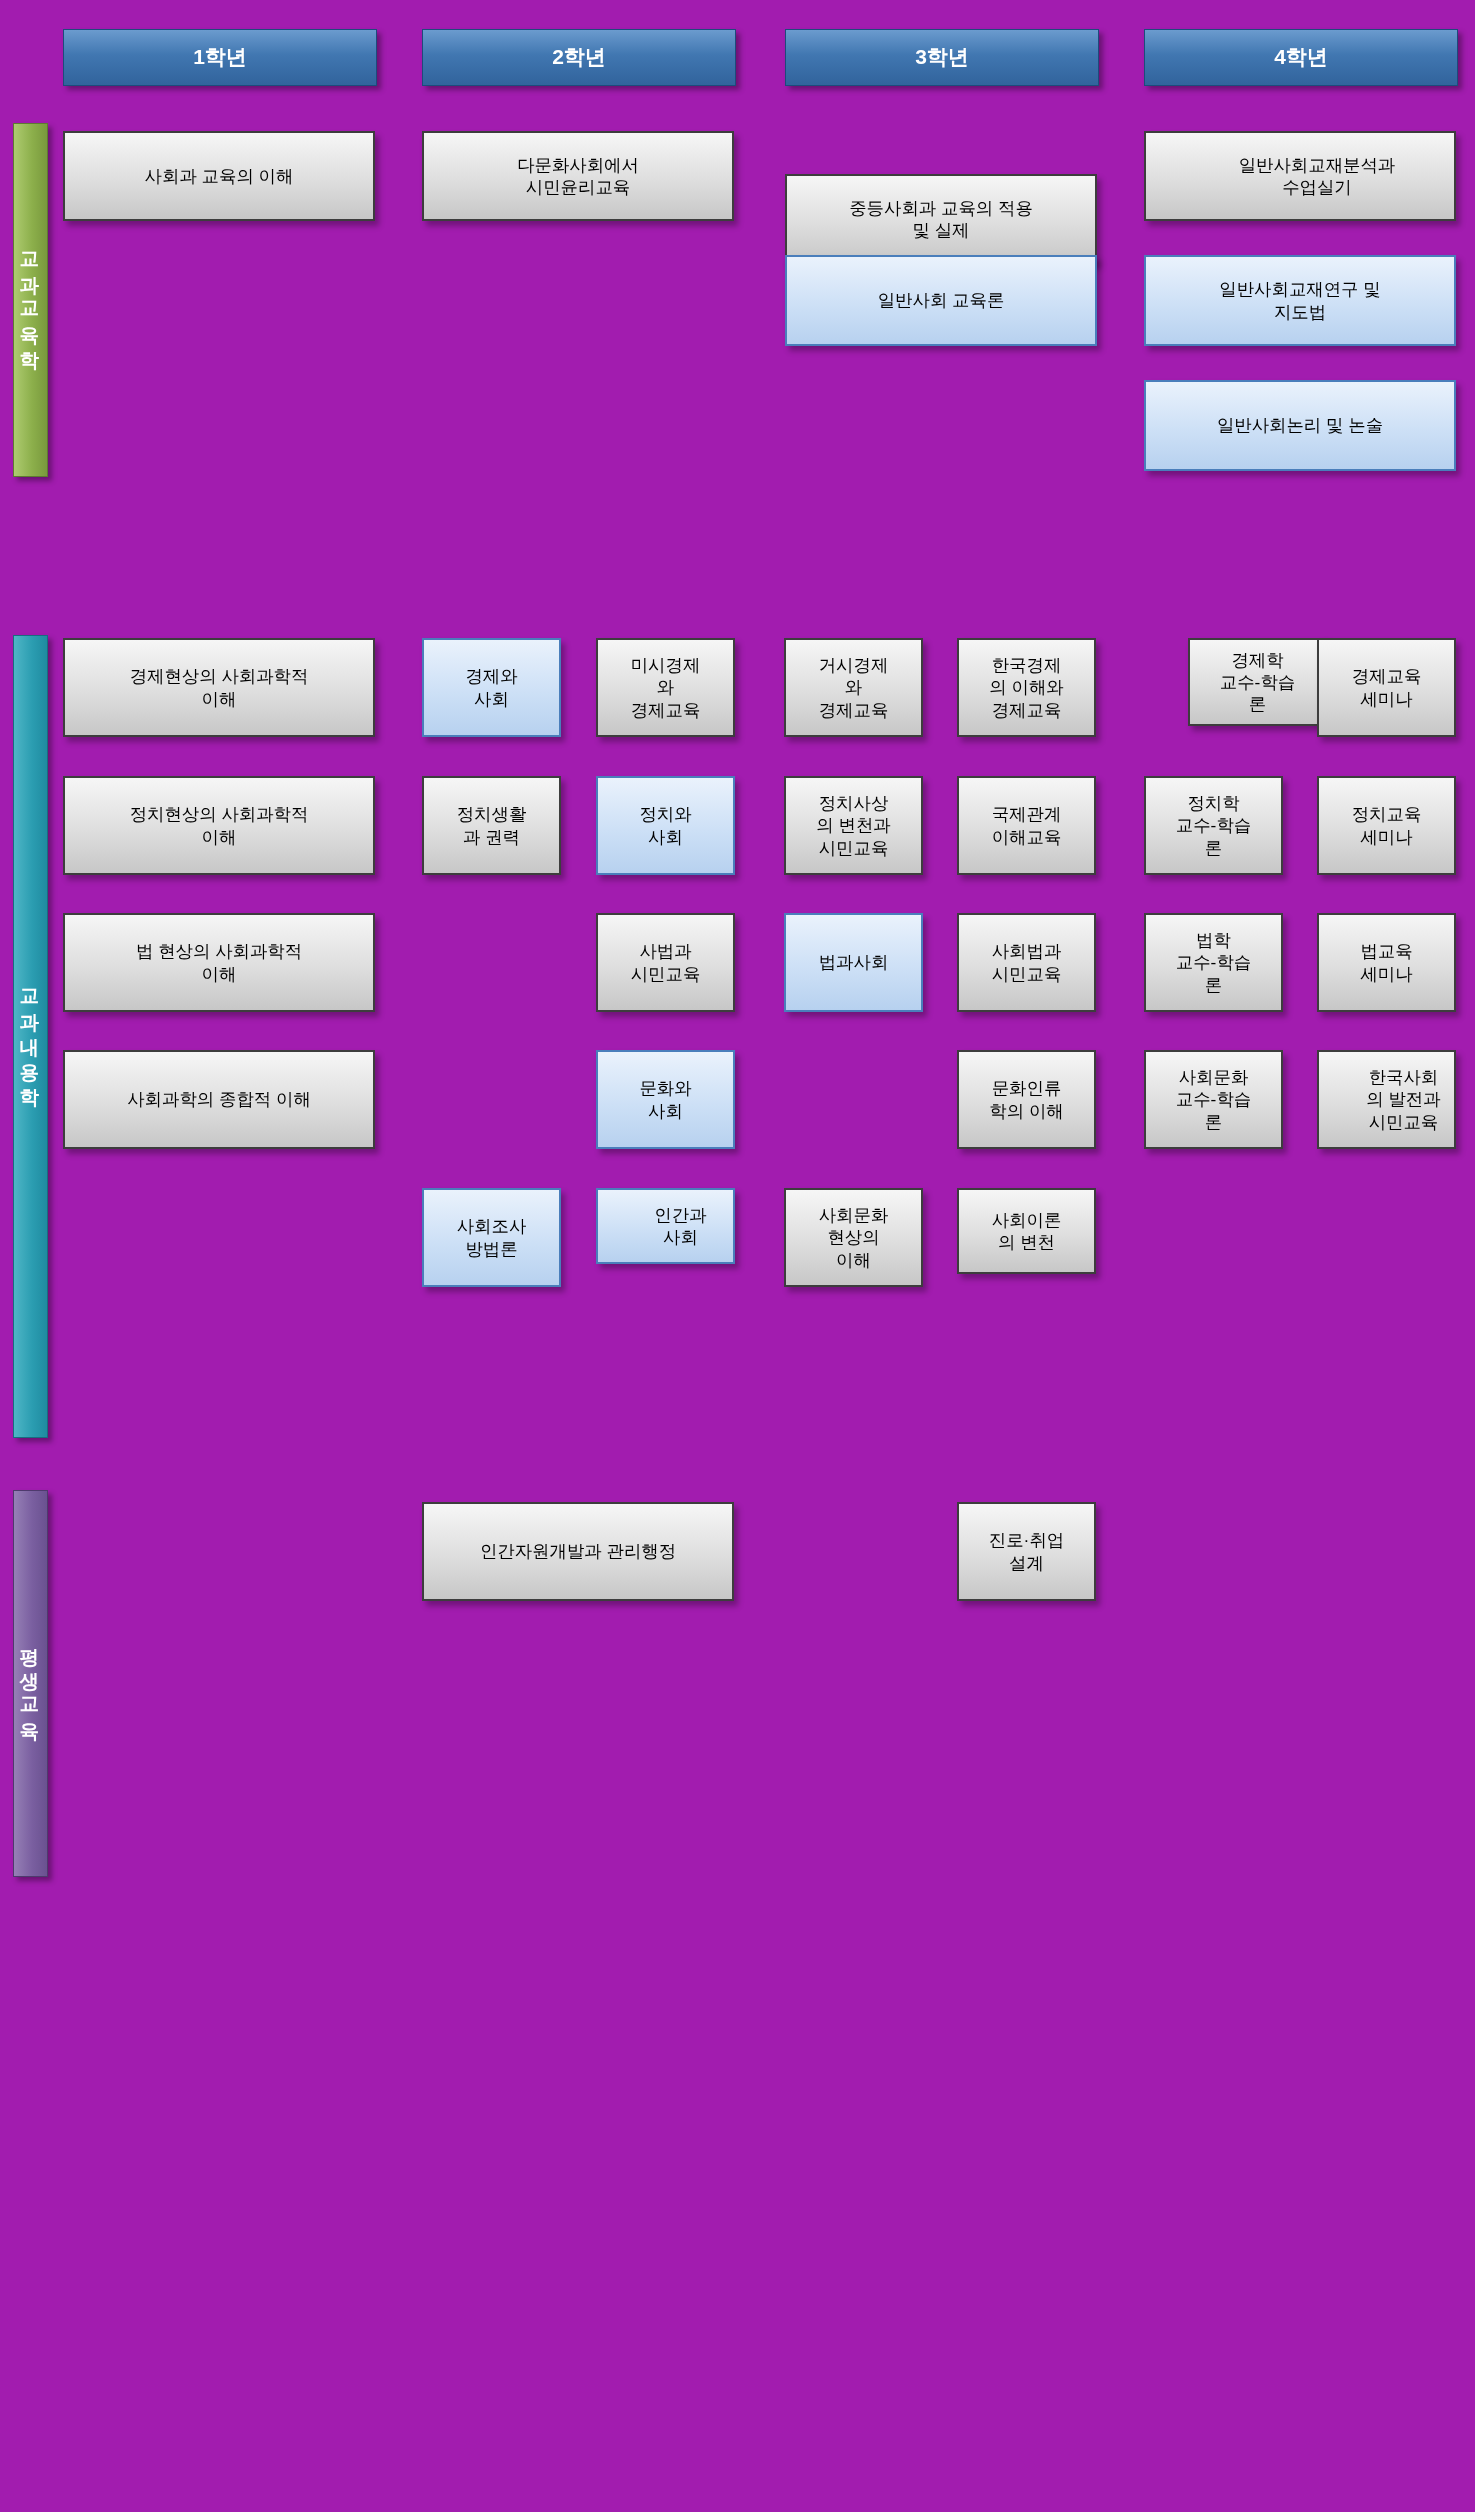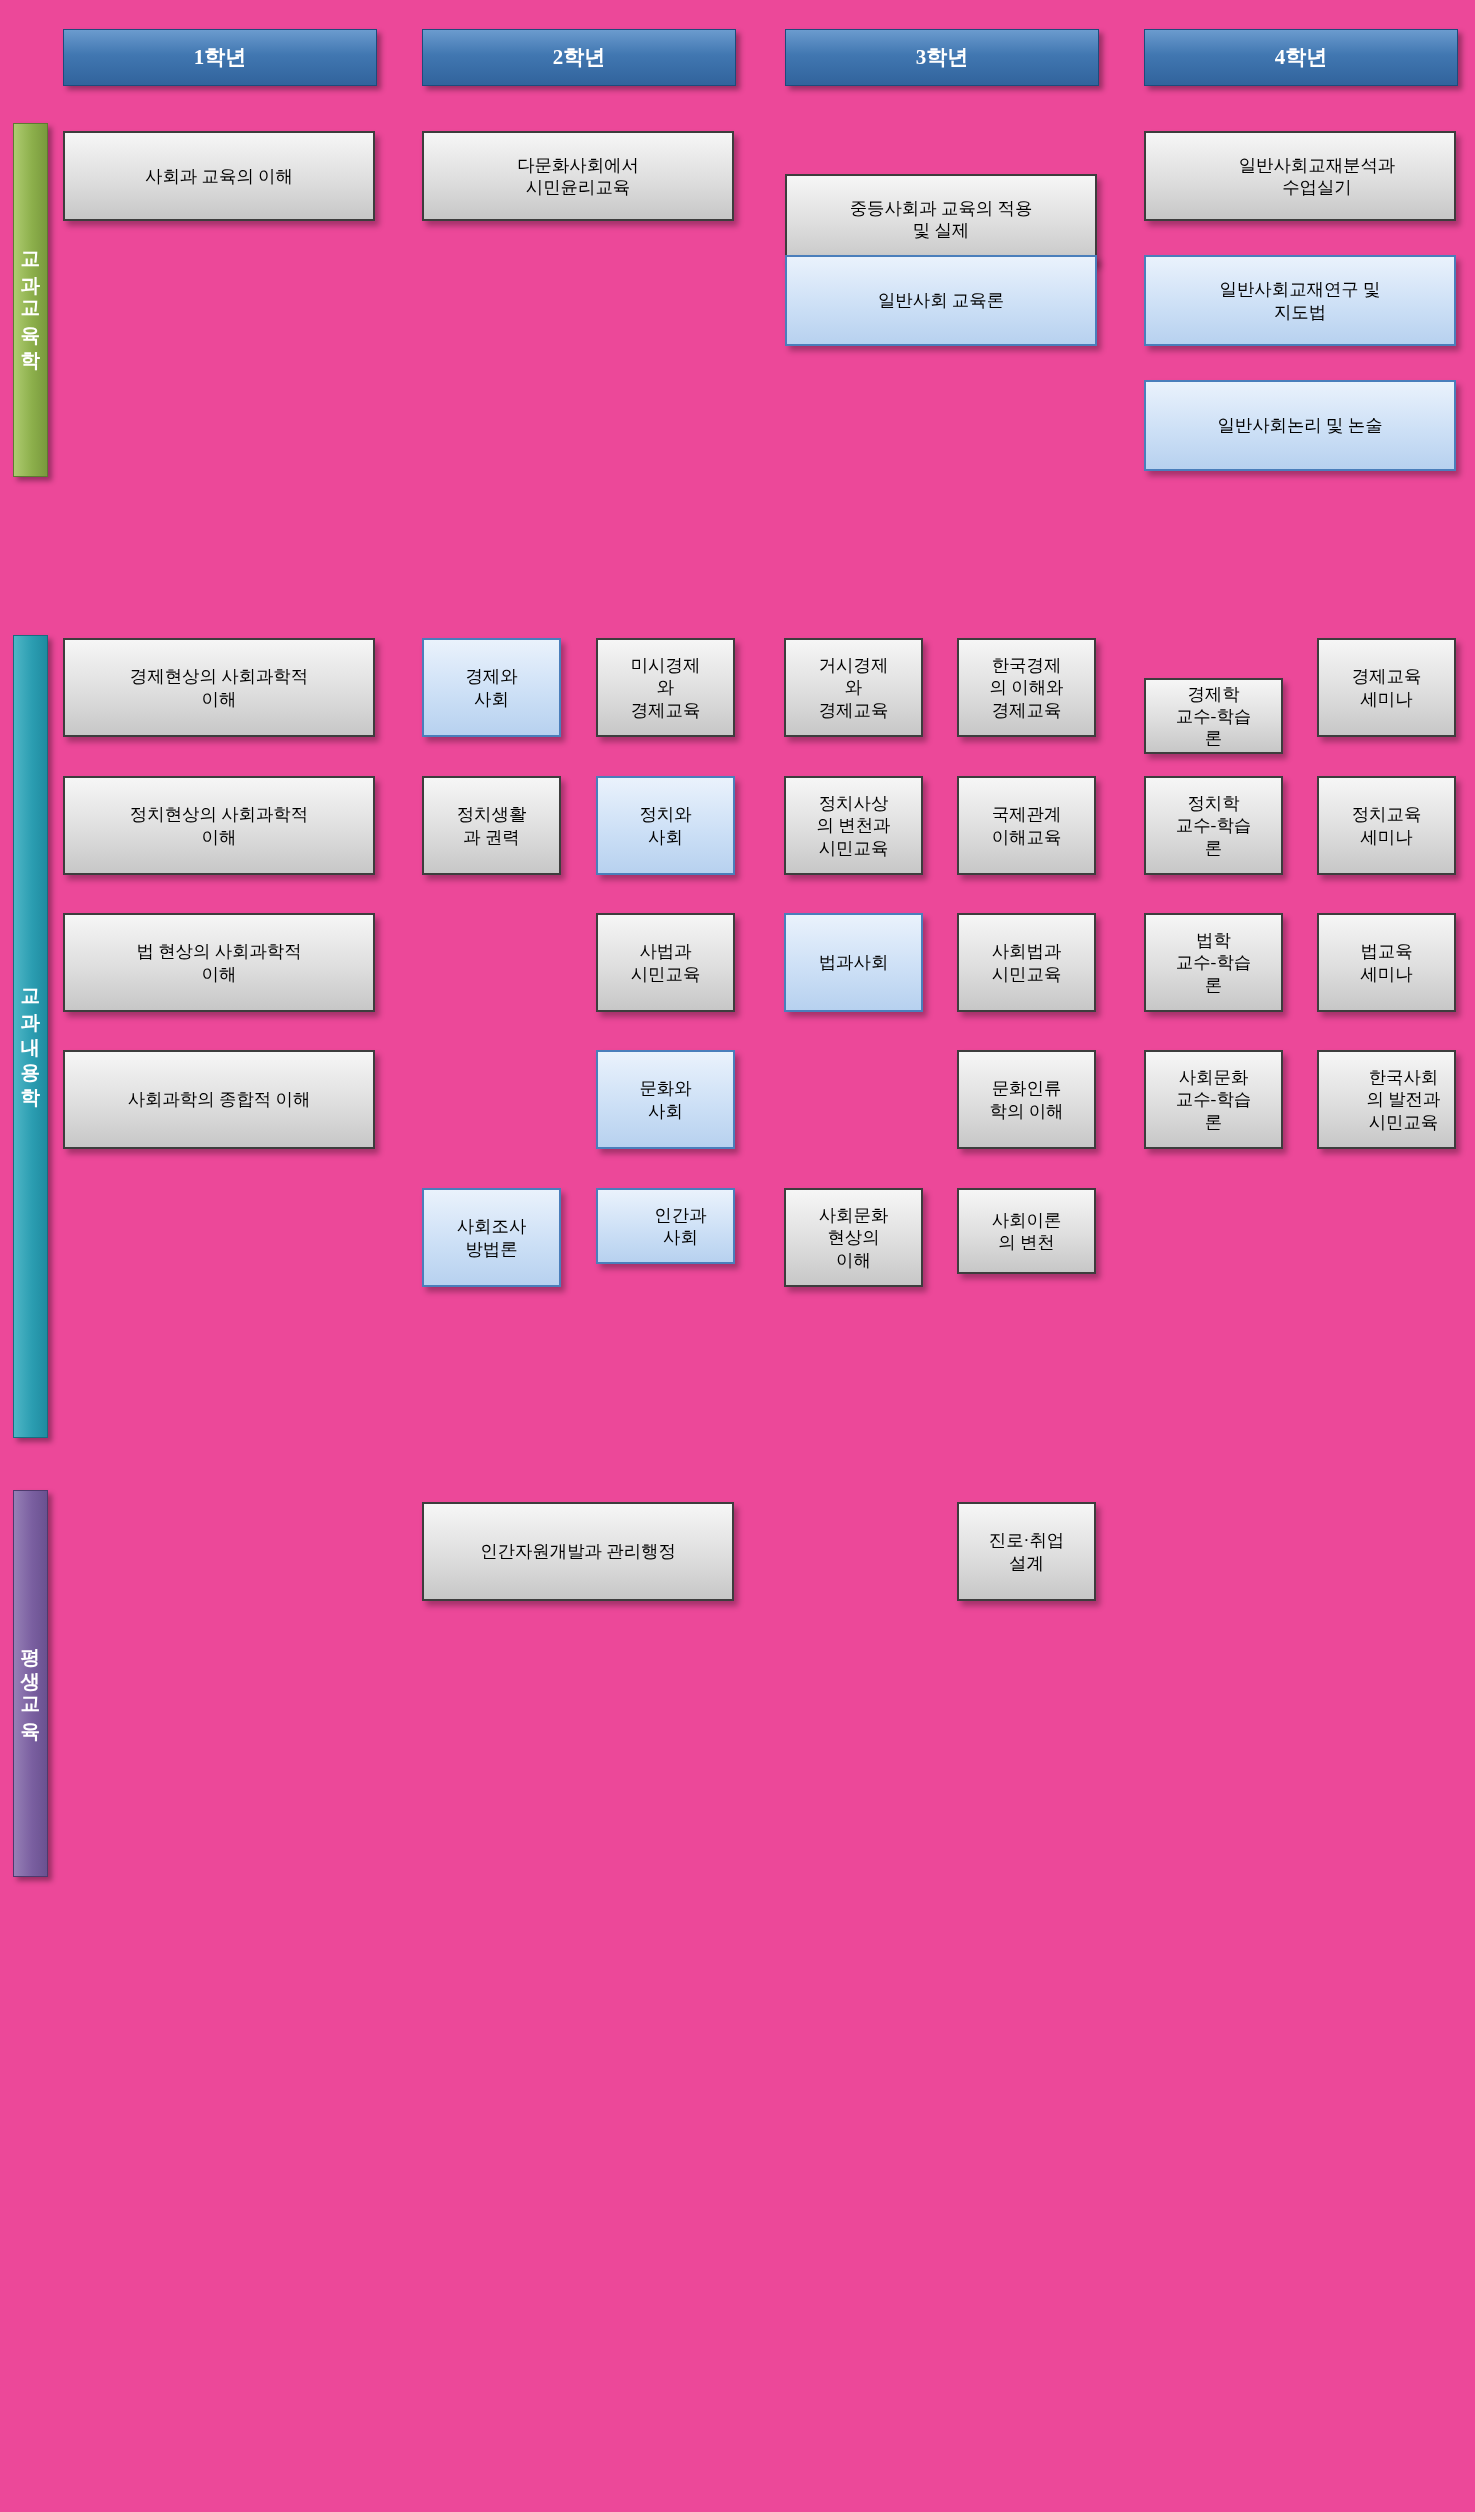--- a/index.html
+++ b/index.html
@@ -6,23 +6,22 @@
   body {
     width: 1475px;
     height: 2512px;
     background: #ffffff;
     font-family: "Liberation Sans", "DejaVu Sans", sans-serif;
   }
   .page {
     position: relative;
     width: 1475px;
     height: 2512px;
-    background: #ec4899;
+    background: #a21caf;
     overflow: hidden;
-    font-family: Liberation Serif, serif;
   }
   
   .hdr {
     position: absolute;
     height: 55px;
     display: flex;
     align-items: center;
     justify-content: center;
     background: linear-gradient(to bottom, #6b9bce 0%, #4177b1 45%, #31639c 100%);
     border: 1.6px solid #1d4b7c;
@@ -154,21 +153,21 @@
   <div class="box gray" style="left:784px; top:638px; width:139px; height:99px;">
       <span class="lbl">거시경제
 와
 경제교육</span>
     </div>
   <div class="box gray" style="left:957px; top:638px; width:139px; height:99px;">
       <span class="lbl">한국경제
 의 이해와
 경제교육</span>
     </div>
-  <div class="box gray" style="left:1144px; top:638px; width:139px; height:76px;margin-top:40px;">
+  <div class="box gray" style="left:1188px; top:638px; width:139px; height:88px;">
       <span class="lbl">경제학
 교수-학습
 론</span>
     </div>
   <div class="box gray" style="left:1317px; top:638px; width:139px; height:99px;">
       <span class="lbl">경제교육
 세미나</span>
     </div>
 
   <div class="box gray" style="left:63px; top:776px; width:312px; height:99px;">

